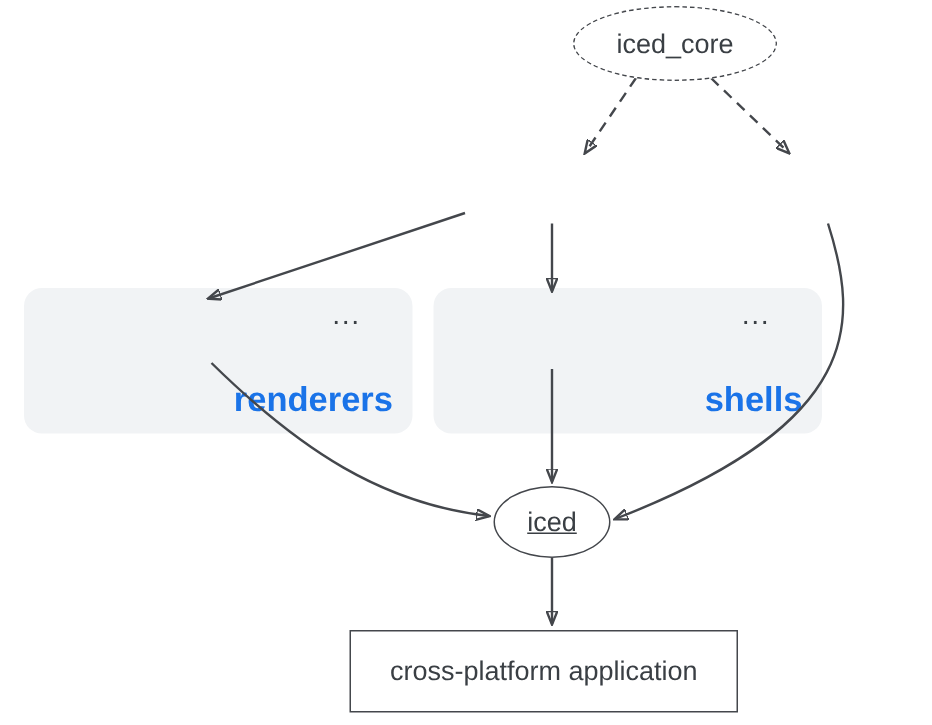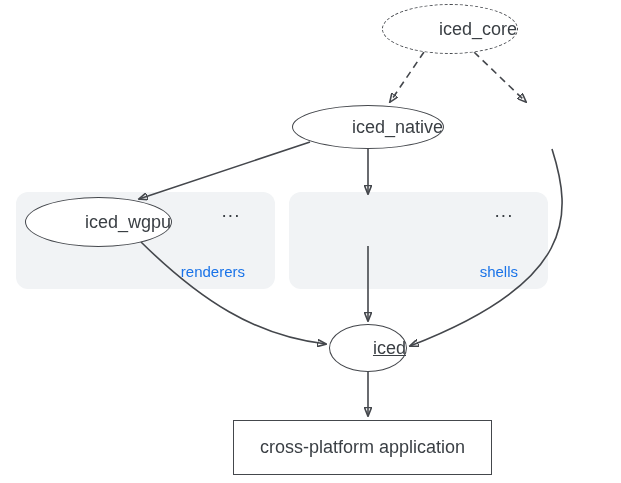--- a/index.html
+++ b/index.html
@@ -17,33 +17,33 @@
     overflow:hidden;
   }
   .group{
     position:absolute;background:var(--group-fill);border-radius:12px;
   }
   .group .ellipsis{
     position:absolute;left:190px;top:8px;width:50px;text-align:center;
     font-size:19px;color:var(--text);letter-spacing:1px;
   }
   .group .group-label{
-    position:absolute;right:30px;bottom:9px;font-size:15px;color:var(--accent);
+    position:absolute;right:13px;bottom:9px;font-size:23px;color:var(--accent);font-weight:bold;
   }
   #group-renderers{left:16px;top:192px;width:259px;height:97px;}
   #group-shells{left:289px;top:192px;width:259px;height:97px;}
   svg.edges{position:absolute;left:0;top:0;z-index:2;}
   svg.edges path{fill:none;stroke:var(--stroke);stroke-width:1.6;}
   svg.edges path.dashed{stroke-dasharray:7 5;}
   .node{
     position:absolute;z-index:3;display:flex;align-items:center;justify-content:center;
     background:var(--node-fill);border:1.6px solid var(--stroke);
     font-size:18px;color:var(--text);box-sizing:border-box;
   }
-  .ellipse{border-radius:50%;justify-content:flex-end;}
+  .ellipse{border-radius:50%;}
   .ellipse.dashed{border-style:dashed;}
   #node-iced-core{left:382px;top:4px;width:136px;height:50px;}
   #node-iced-native{left:292px;top:105px;width:152px;height:44px;}
   #node-iced-web{left:483px;top:105px;width:133px;height:44px;}
   #node-iced-wgpu{left:25px;top:197px;width:147px;height:50px;}
   #node-iced-winit{left:297px;top:198px;width:142px;height:48px;}
   #node-iced{left:329px;top:324px;width:78px;height:48px;text-decoration:underline;}
   #node-app{left:233px;top:420px;width:259px;height:55px;border-width:1.7px;}
 </style>
 </head>
@@ -72,26 +72,20 @@
     <path d="M368,149 L368,194" marker-end="url(#arrow)"></path>
     <path d="M368,246 L368,321" marker-end="url(#arrow)"></path>
     <path d="M141,242 C200,300 255,336 326,344" marker-end="url(#arrow)"></path>
     <path d="M552,149 C573,215 576,282 410,346" marker-end="url(#arrow)"></path>
     <path d="M368,372 L368,416" marker-end="url(#arrow)"></path>
   </svg>
 
   <div class="node ellipse dashed" id="node-iced-core">
     <span>iced_core</span>
   </div>
-  <div class="node ellipse" id="node-iced-native">
-    <span>iced_native</span>
-  </div>
-  <div class="node ellipse" id="node-iced-wgpu">
-    <span>iced_wgpu</span>
-  </div>
   <div class="node ellipse" id="node-iced">
     <span>iced</span>
   </div>
   <div class="node" id="node-app">
     <span>cross-platform application</span>
   </div>
 
 </div>
 
 </body></html>

